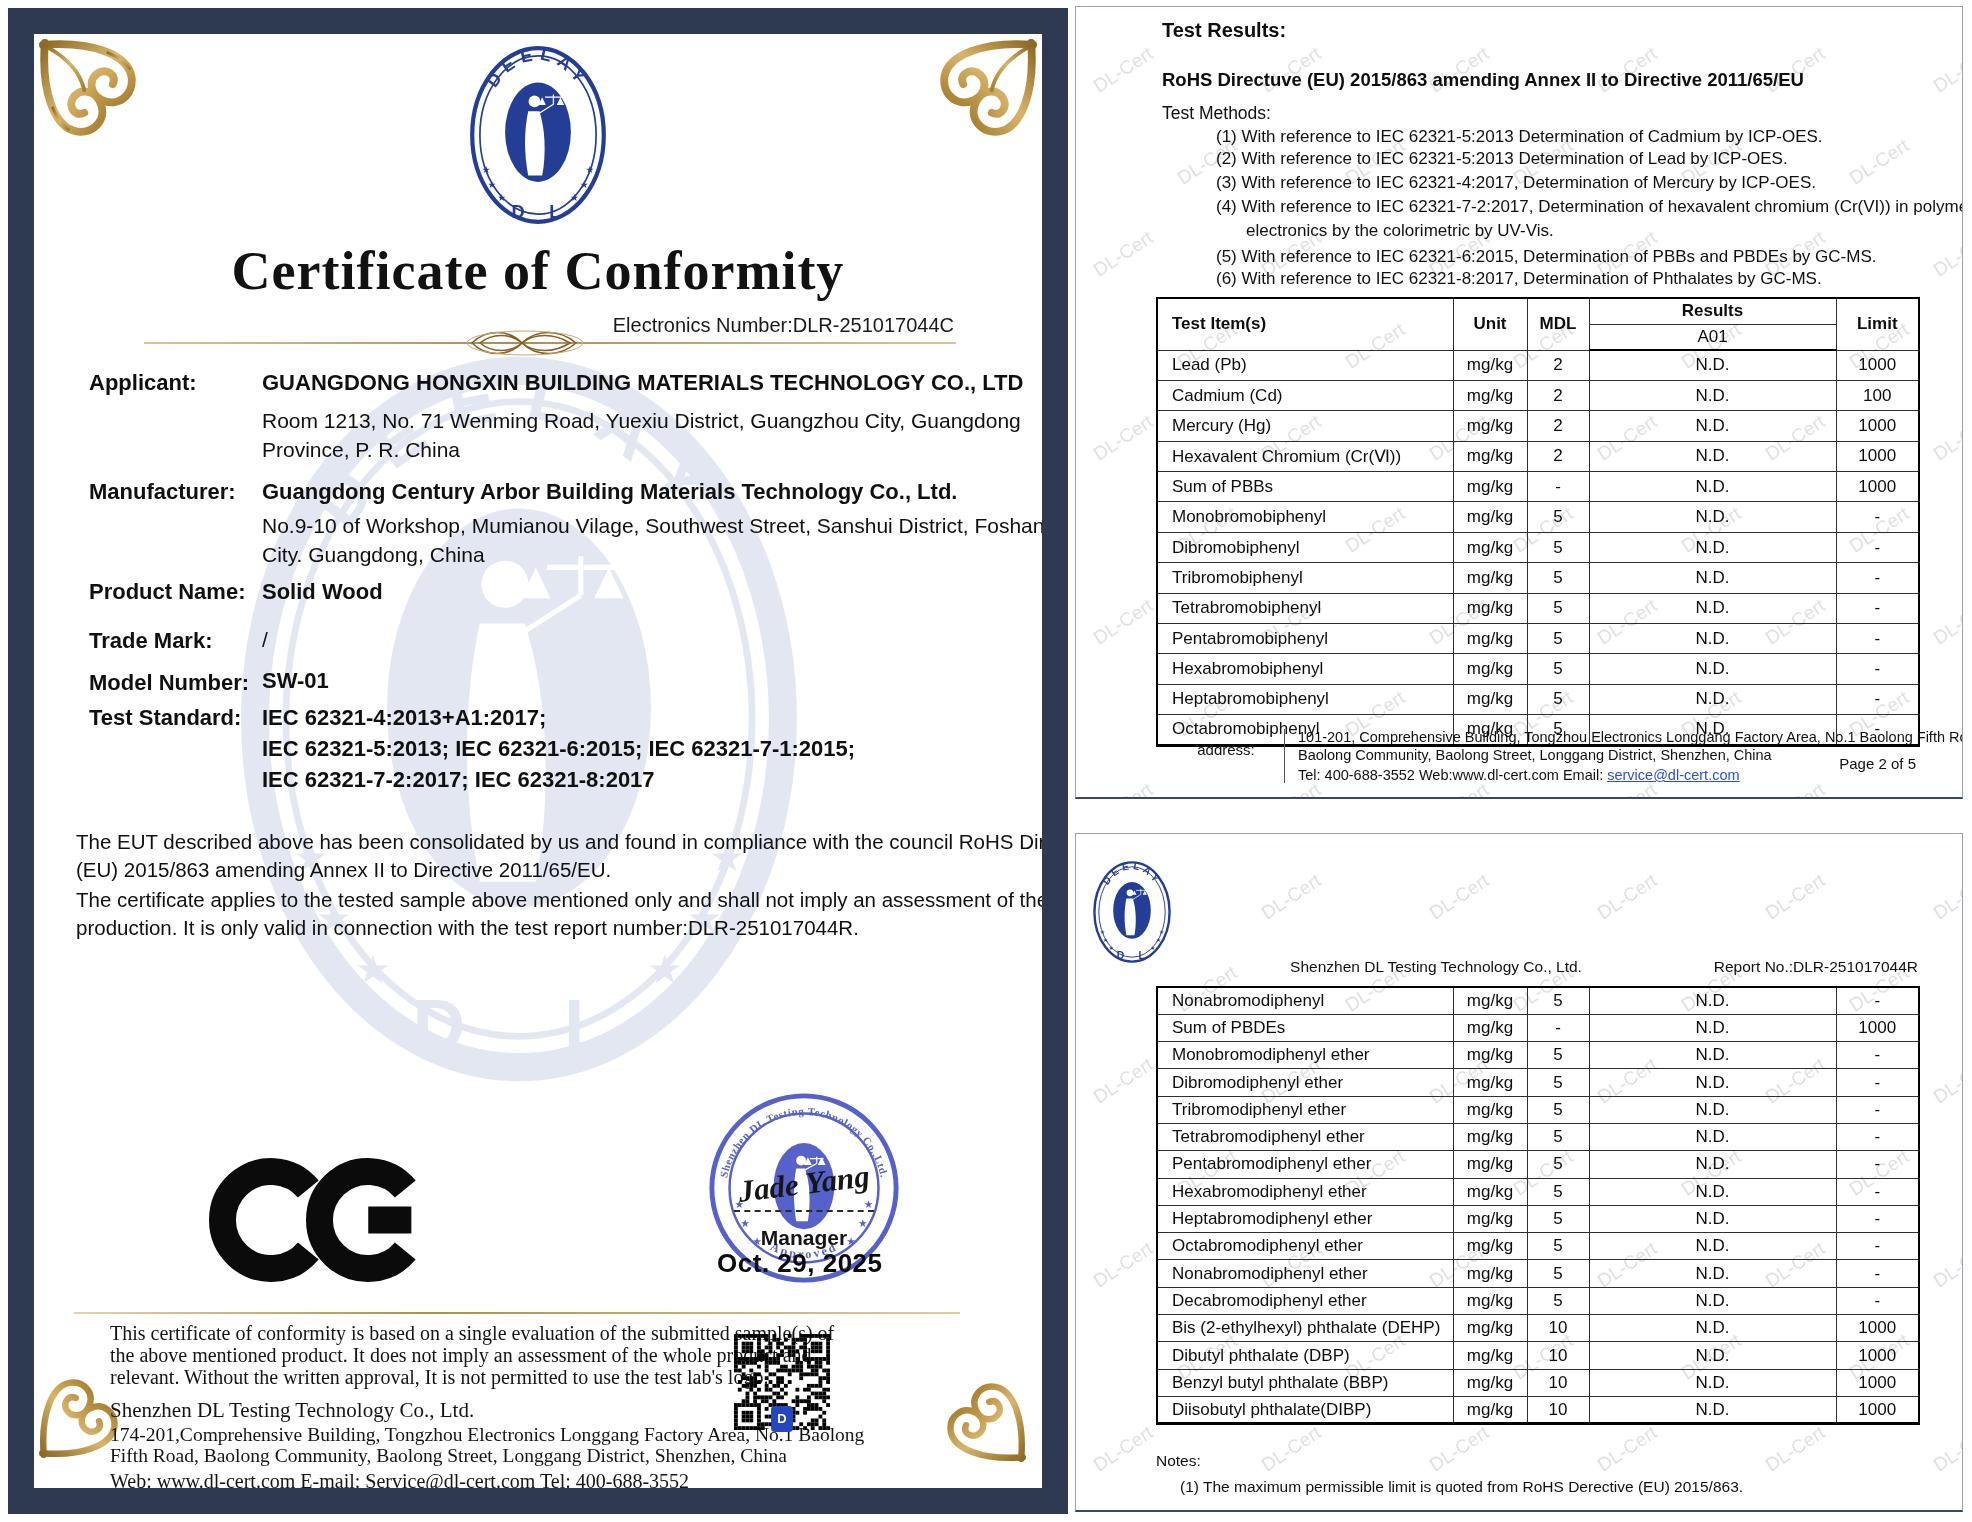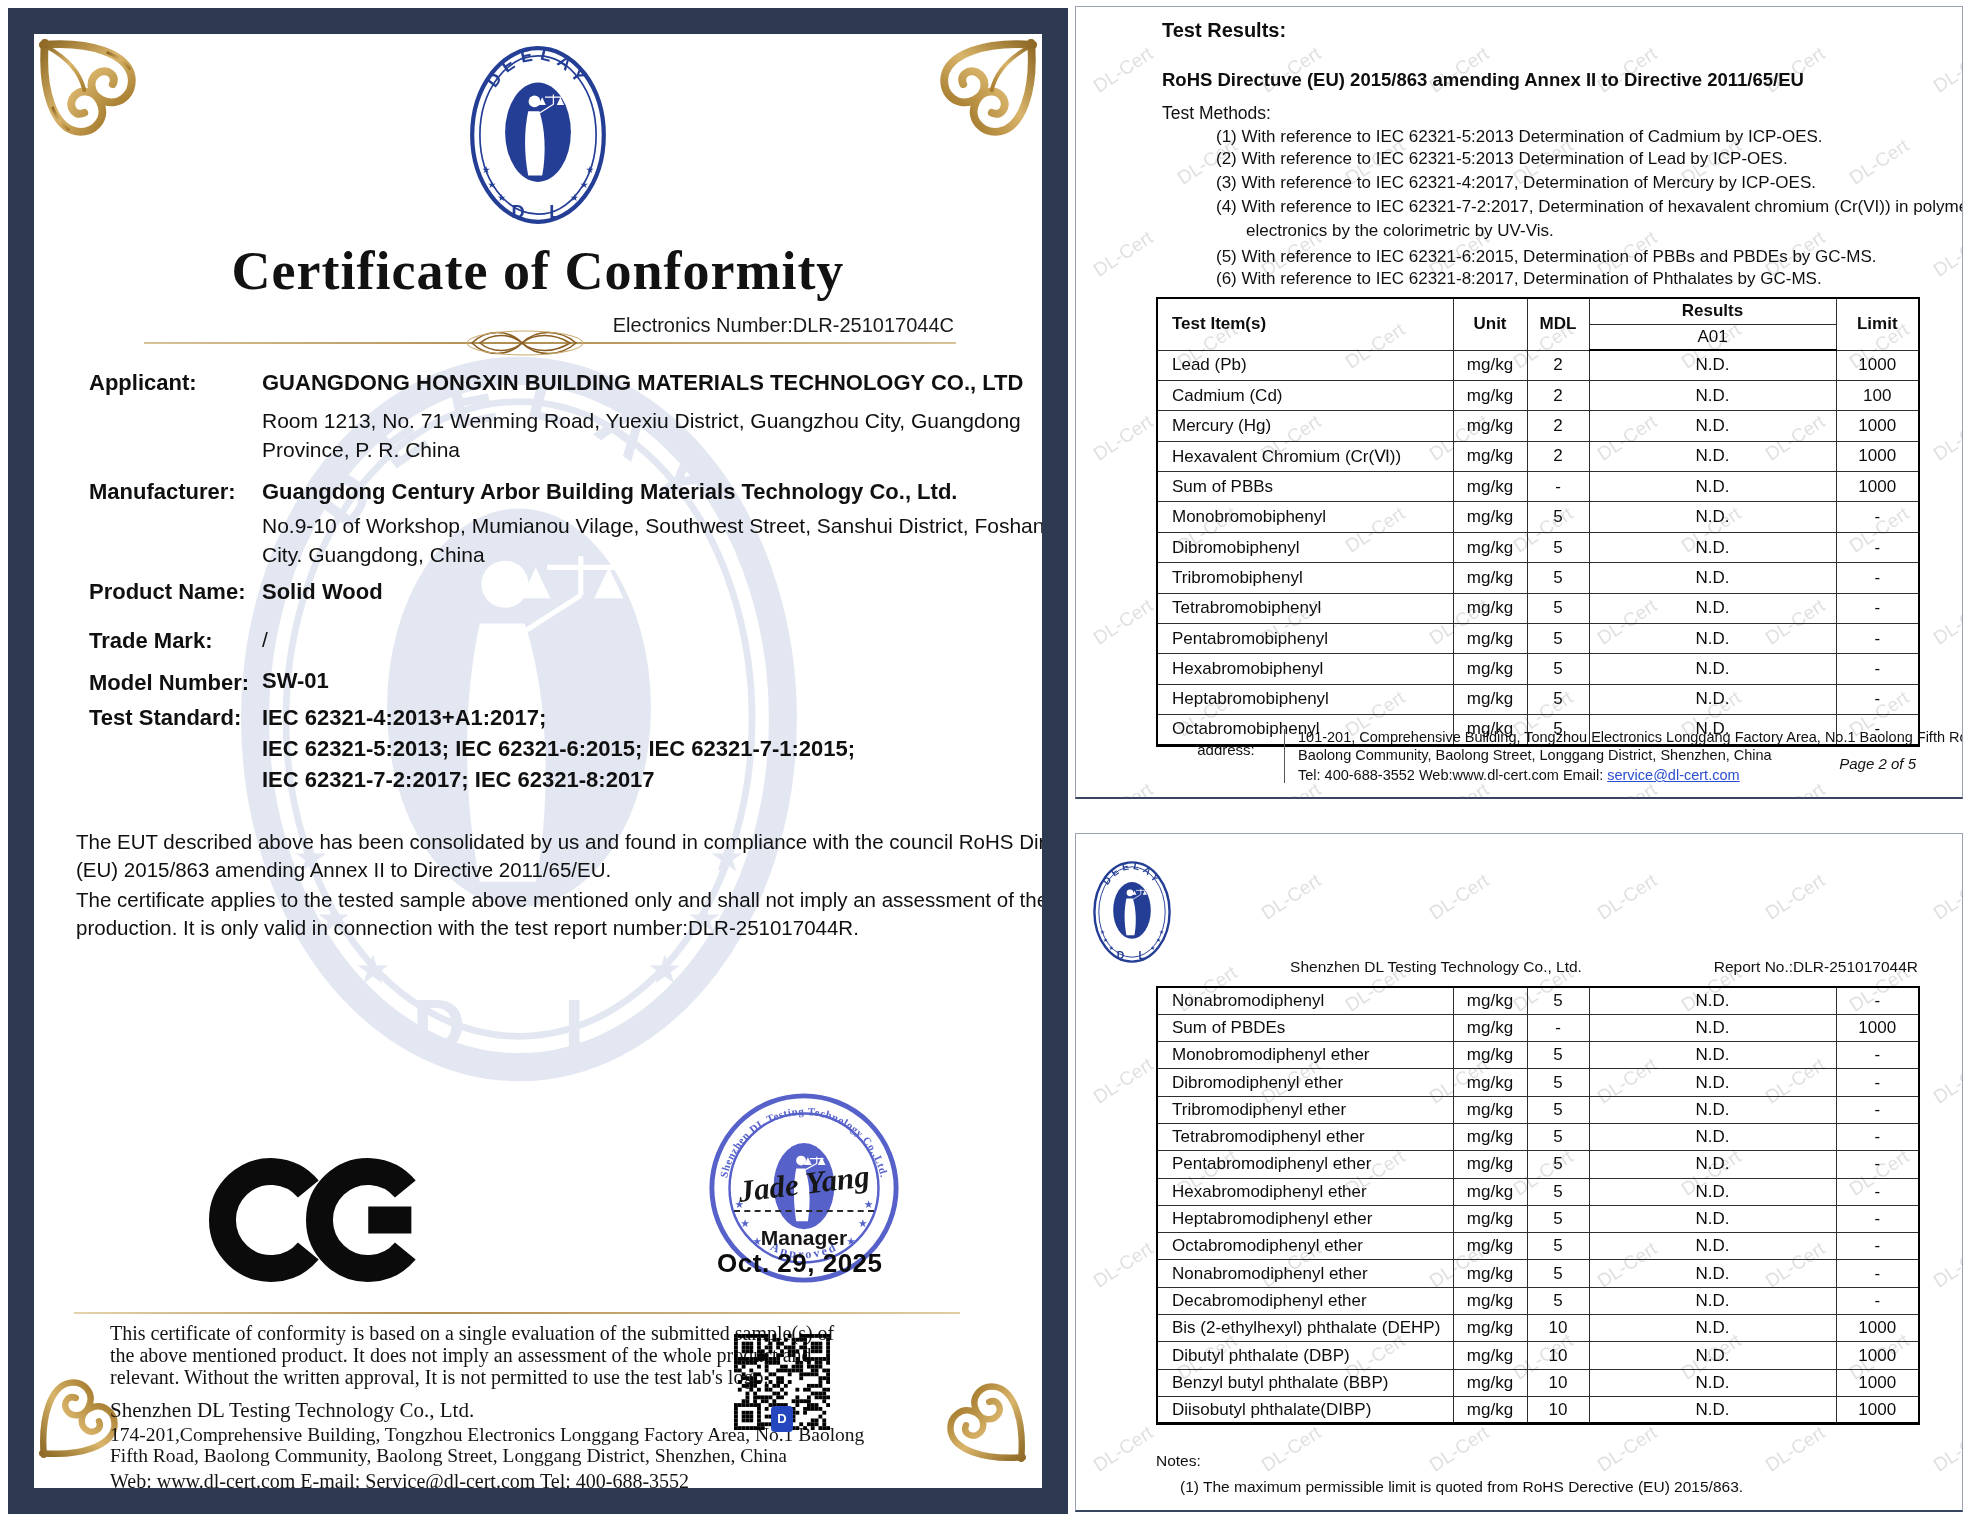--- a/index.html
+++ b/index.html
@@ -76,21 +76,21 @@
   table.t-top thead tr:last-child th{border-bottom:2px solid #000;}
   table.t-top tbody tr{height:30.4px;}
   table.t-top{border-bottom:3px solid #000;}
   table.t-bot{top:152px;border:2px solid #000;border-bottom:3px solid #000;}
   table.t-bot tbody tr{height:27.3px;}
 
   .addr-label{position:absolute;left:100px;top:734px;width:100px;text-align:center;font-size:15px;color:#111;z-index:2;}
   .addr-vline{position:absolute;left:208px;top:722px;height:54px;width:1px;background:#555;z-index:2;}
   .addr-text{position:absolute;left:222px;font-size:14.5px;color:#111;z-index:2;white-space:nowrap;}
   .addr-text a,.addr-text .lnk{color:#2b4fd0;text-decoration:underline;}
-  .page-ind{position:absolute;right:46px;top:748px;font-size:15px;color:#111;z-index:2;font-style:italic;}
+  .page-ind{position:absolute;right:46px;top:748px;font-size:15px;color:#111;z-index:2;}
 
   .pb-logo{position:absolute;left:16px;top:26px;width:80px;height:104px;color:#243e96;z-index:2;}
   .pb-company{position:absolute;left:80px;top:124px;width:560px;text-align:center;font-size:15.5px;color:#111;z-index:2;}
   .pb-report{position:absolute;right:44px;top:124px;font-size:15.5px;color:#111;z-index:2;}
   .pb-notes{position:absolute;left:80px;top:618px;font-size:15.5px;color:#101010;z-index:2;}
   .pb-note1{position:absolute;left:104px;top:644px;font-size:15.5px;color:#101010;z-index:2;}
 
   
   .lgA{fill:#fff;stroke:currentColor;stroke-width:3;}
   .lgB{fill:none;stroke:currentColor;stroke-width:1.2;}

